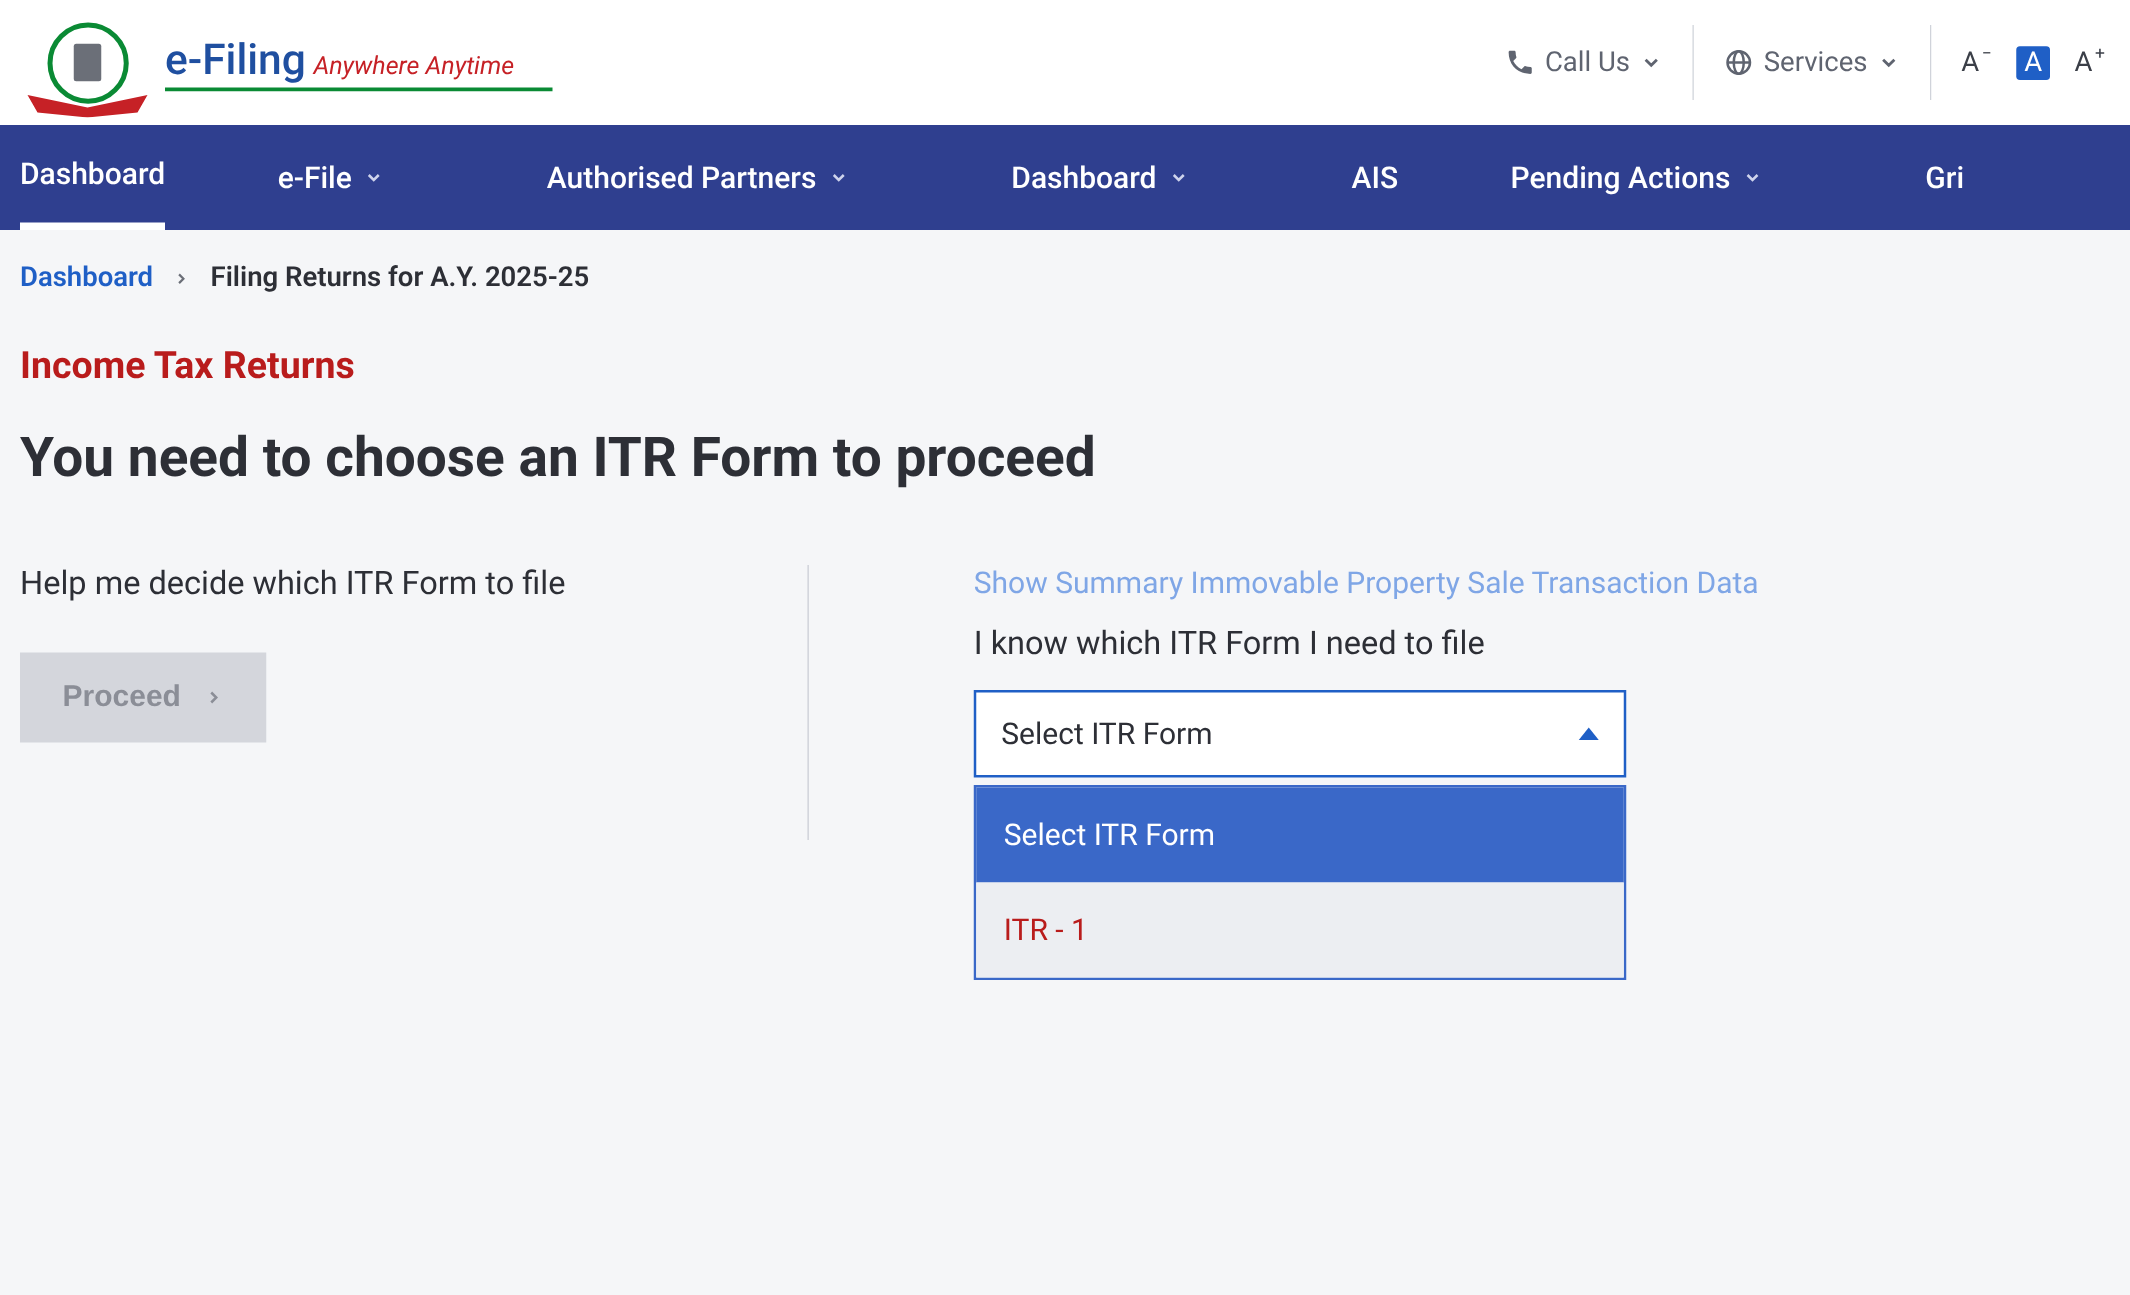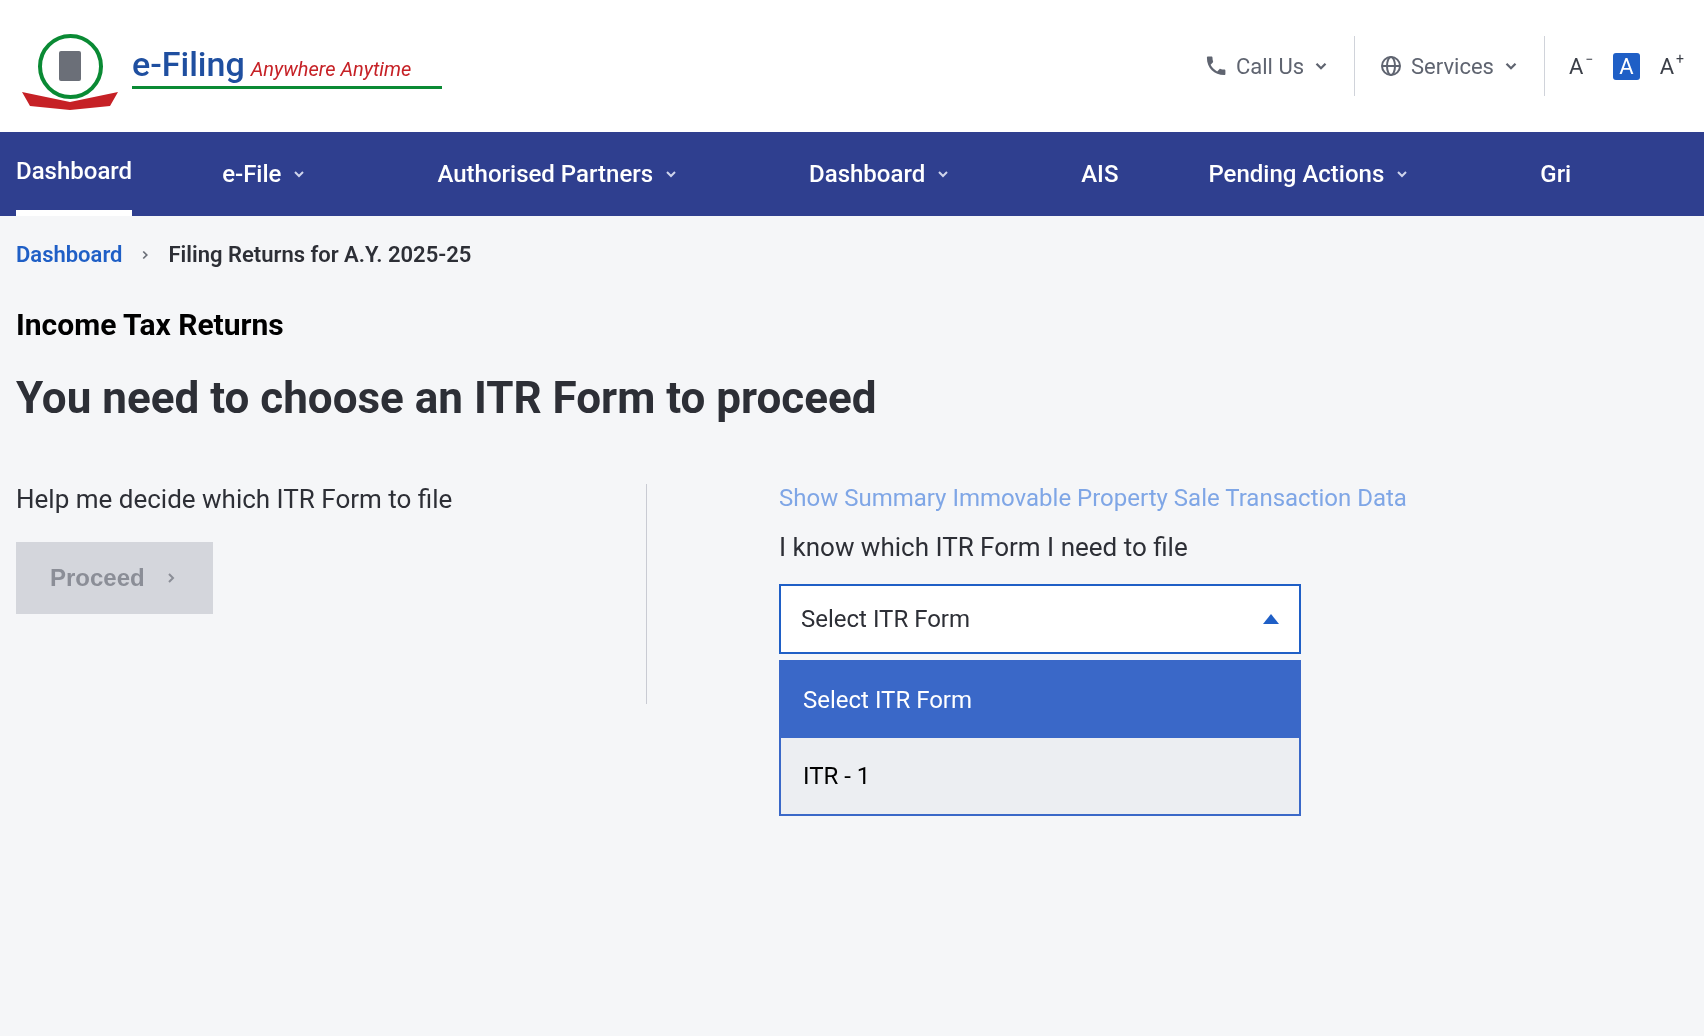--- a/index.html
+++ b/index.html
@@ -1,19 +1,19 @@
 <!DOCTYPE html>
 <html><head>
 <meta charset="utf-8">
 <style>
 * { margin: 0; padding: 0; box-sizing: border-box; }
 body { font-family: -apple-system, BlinkMacSystemFont, "Segoe UI", Roboto, Arial, sans-serif; background: #f5f6f8; width: 1704px; height: 1036px; overflow: hidden; }
 
 
-.top-header { background: #fff; height: 132px; display: flex; align-items: center; padding: 0 20px; }
+.top-header { background: #fff; height: 100px; display: flex; align-items: center; padding: 0 20px; }
 .logo-block { display: flex; align-items: center; gap: 12px; }
 .emblem {
   width: 100px; height: 80px; position: relative;
   display:flex; align-items:center; justify-content:center;
 }
 .emblem-circle{
   width:65px; height:65px; border-radius:50%;
   border:4px solid #0a8a34; position:relative;
   display:flex;align-items:center;justify-content:center;
 }
@@ -48,53 +48,53 @@
 .nav-gap-lg{ margin-left:70px; }
 
 
 .breadcrumb{ padding:26px 16px 0; display:flex; align-items:center; gap:16px; font-size:22px; }
 .bc-link{ color:#1f5fc6; font-weight:600; cursor:pointer; }
 .bc-sep{ color:#6b6f78; }
 .bc-cur{ color:#2d2f36; font-weight:600; }
 
 
 .content{ padding: 40px 16px 0; }
-.h3{ font-size:30px; font-weight:700; color:#000000; }
+.h3{ font-size:30px; font-weight:700; color:#b91c1c; }
 .h1{ font-size:44px; font-weight:700; color:#2d2f36; margin-top:30px; }
 
 .two-col{ display:flex; margin-top:60px; }
 .left-col{ width:630px; padding-right:40px; }
 .vdiv{ width:1px; background:#c9cbd3; height:220px; }
 .right-col{ flex:1; padding-left:132px; }
 
 .help-text, .know-text{ font-size:26px; color:#2d2f36; }
 .sum-link{ color:#7fa6e6; font-size:24px; font-weight:400; cursor:pointer; display:block; margin-bottom:20px; }
 
 .btn-disabled{
-  margin-top:28px; background:#d4d6dc; color:#8b8e97;
+  margin-top:40px; background:#d4d6dc; color:#8b8e97;
   font-size:24px; font-weight:600; padding:22px 34px;
   display:inline-flex; align-items:center; gap:18px;
   cursor:not-allowed; border:none;
 }
 
 
 .select-wrap{ margin-top:22px; position:relative; width:522px; }
 .select-box{
   border:2.5px solid #1f5fc6; background:#fff; height:70px;
   display:flex; align-items:center; padding:0 20px; font-size:24px;
   color:#2d2f36; cursor:pointer; justify-content:space-between;
 }
 .caret-up{ width:0;height:0;border-left:8px solid transparent;border-right:8px solid transparent;border-bottom:10px solid #1f5fc6; }
 .dropdown{
   border:2px solid #3a68c8; margin-top:6px; background:#fff;
   width:100%;
 }
 .dd-opt{ padding:24px 22px; font-size:24px; cursor:pointer; }
 .dd-opt.selected{ background:#3a68c8; color:#fff; }
-.dd-opt.hover{ background:#eceef2; color:#000000; }
+.dd-opt.hover{ background:#eceef2; color:#b91c1c; }
 
 svg.icon{ display:inline-block; vertical-align:middle; }
 </style>
 </head>
 <body>
 
 <div class="top-header">
   <div class="logo-block">
     <div class="emblem">
       <div class="emblem-circle">

